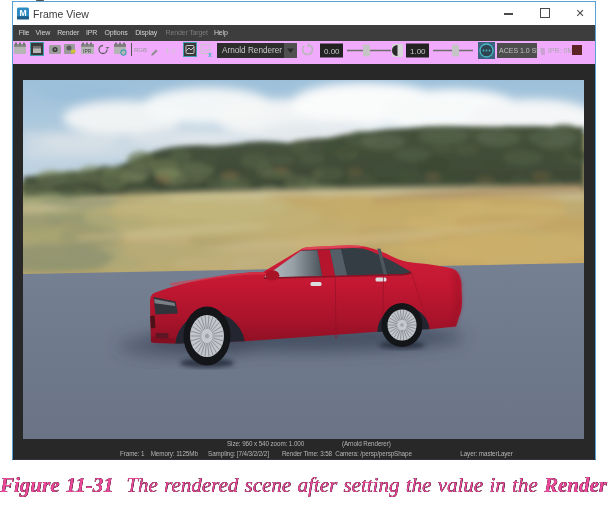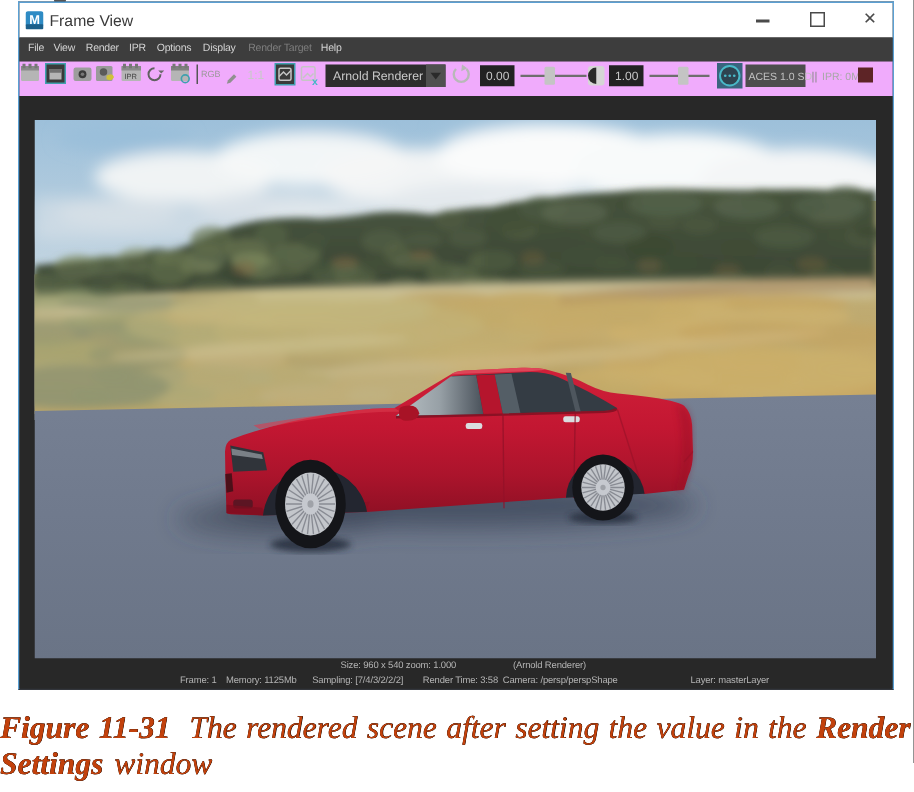--- a/index.html
+++ b/index.html
@@ -8,21 +8,21 @@
 #win{left:12px;top:1px;width:584px;height:459px;border:1px solid #5aa0d4;border-bottom-color:#33363c;box-sizing:border-box;background:#282828;}
 #titlebar{left:0;top:0;width:100%;height:23px;background:#ffffff;}
 #title{left:21px;top:5.5px;font-size:10.5px;color:#3a3a3a;}
 .winbtn{top:4px;width:14px;height:14px;color:#4a4a4a;font-size:11px;text-align:center;line-height:14px;}
 #menubar{left:0;top:23px;width:100%;height:16px;background:#3d3d3d;}
 .mi{position:absolute;top:4px;font-size:7px;letter-spacing:-0.15px;color:#d2d2d2;}
 #toolbar{left:0;top:39px;width:100%;height:23px;background:#f0abfc;}
 #renderarea{left:0;top:62px;width:100%;height:395px;background:#282828;}
 .stat{position:absolute;font-size:6.3px;letter-spacing:-0.1px;color:#b4b4b4;white-space:pre;}
 #scene{filter:blur(0.5px);}
-#caption{left:0px;top:473px;width:607px;font-family:"Liberation Serif",serif;font-style:italic;font-size:21px;color:#c2410c;line-height:24px;text-shadow:0 0 0.4px #000,0.2px 0 0.2px #000;}
+#caption{left:0px;top:473px;width:607px;font-family:"Liberation Serif",serif;font-style:italic;font-size:21px;color:#ec4899;line-height:24px;text-shadow:0 0 0.4px #000,0.2px 0 0.2px #000;}
 #cap1{text-align:justify;text-align-last:justify;}
 b{font-weight:bold;}
 </style>
 </head>
 <body>
 
 <div class="abs" style="left:36px;top:0;width:8px;height:2px;background:#555;border-radius:0 0 2px 2px;"></div>
 <div id="win" class="abs">
   <div id="titlebar" class="abs">
     <svg class="abs" style="left:4px;top:5px" width="12" height="14" viewBox="0 0 14 15">
@@ -517,14 +517,13 @@
 <line x1="381.5" y1="241.2" x2="387.0" y2="232.6" stroke="#888b93" stroke-width="0.9"></line>
 <line x1="382.3" y1="241.9" x2="389.5" y2="235.0" stroke="#888b93" stroke-width="0.9"></line>
 <line x1="382.9" y1="242.8" x2="391.5" y2="238.0" stroke="#888b93" stroke-width="0.9"></line>
 <line x1="383.2" y1="243.9" x2="392.7" y2="241.4" stroke="#888b93" stroke-width="0.9"></line>
 <ellipse cx="379" cy="245" rx="4.930000000000001" ry="5.2700000000000005" fill="#c6c9cf"></ellipse>
 <ellipse cx="379" cy="245" rx="1.74" ry="1.8599999999999999" fill="#9fa2a8"></ellipse>
 </g>
 </svg>
 <div id="caption" class="abs">
   <div id="cap1"><b>Figure&nbsp;11-31</b>&nbsp; The rendered scene after setting the value in the <b>Render</b></div>
-  <div id="cap2" style="word-spacing:2px;"><b>Settings</b> window</div>
 </div>
 
 </body></html>

